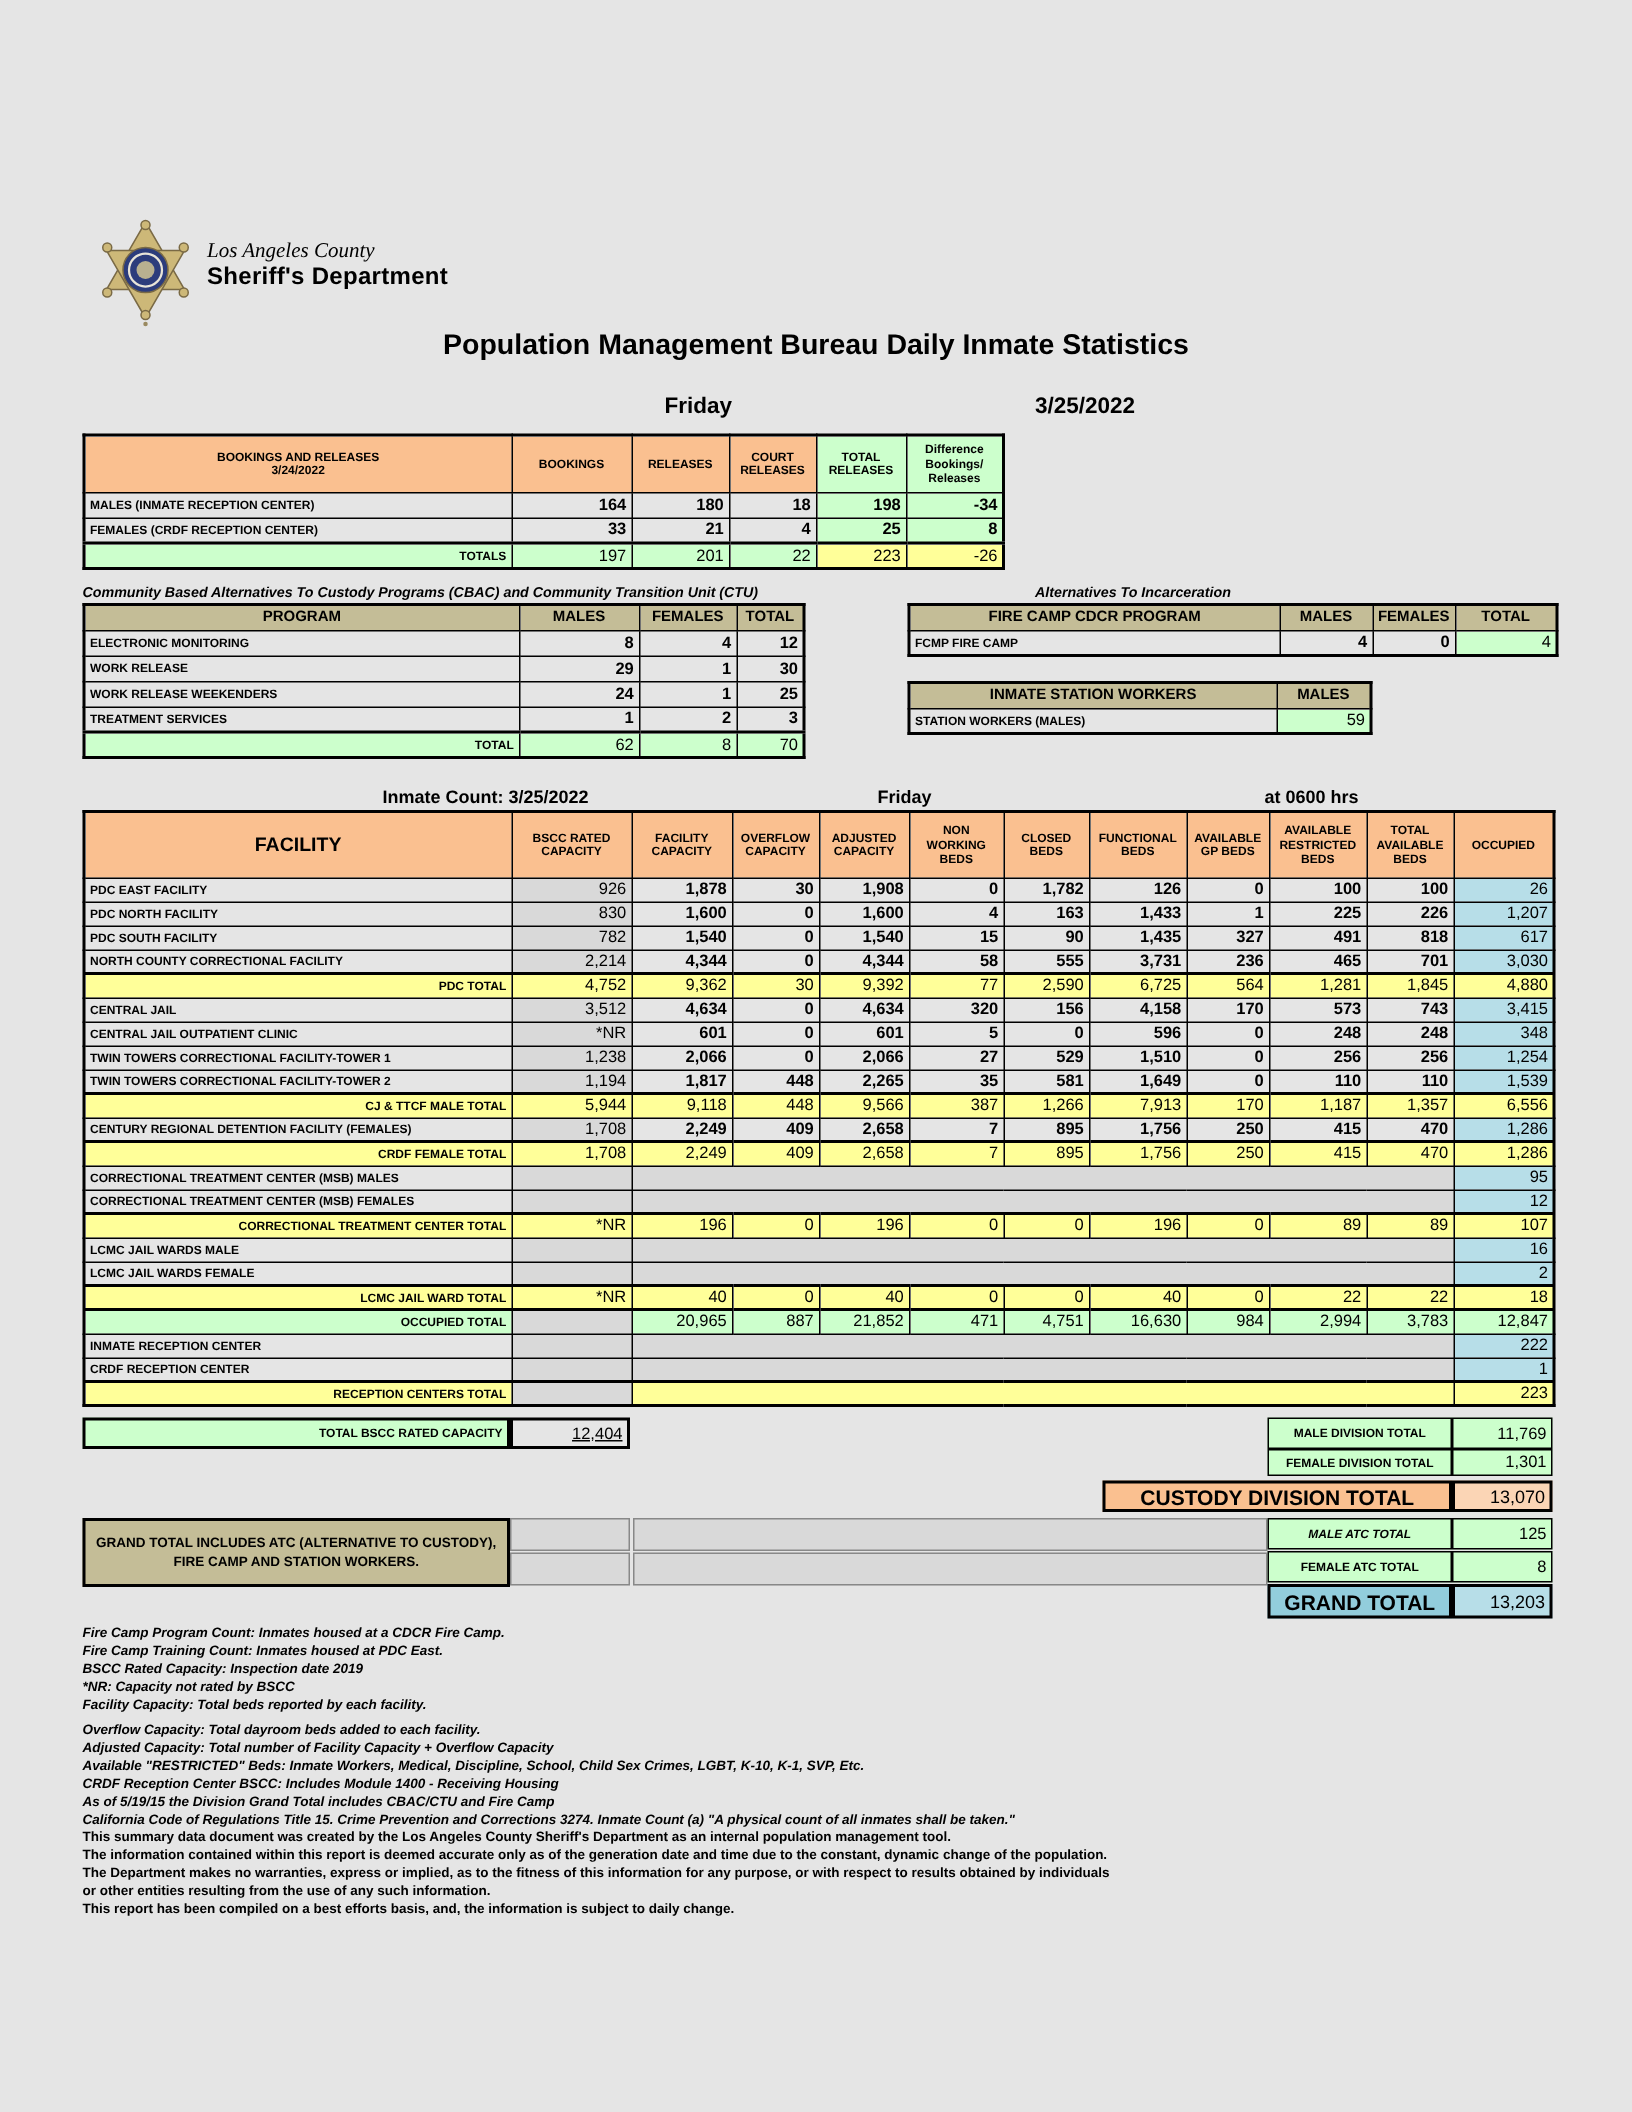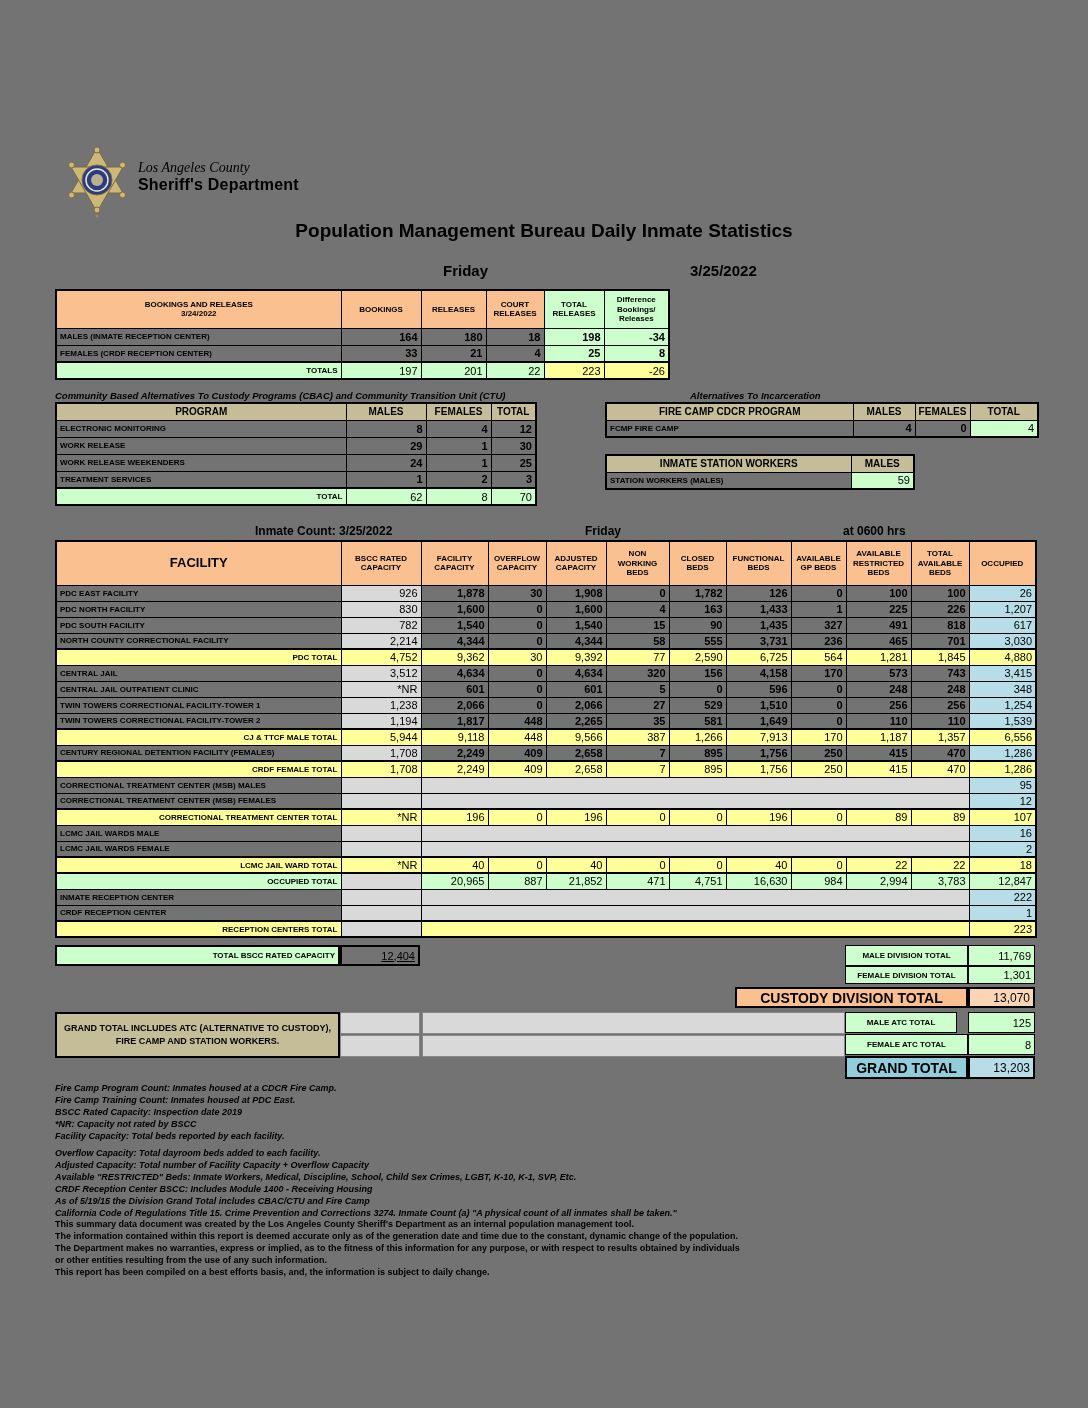--- a/index.html
+++ b/index.html
@@ -1,21 +1,21 @@
 <!DOCTYPE html>
 <html><head>
 <meta charset="utf-8">
 <style>
   :root{
     --orange:#FAC090; --orangeL:#FBD5B5; --tan:#C4BD97; --green:#CCFFCC;
     --yellow:#FFFF99; --gray:#D9D9D9; --blue:#B7DEE8; --blueD:#92CDDC;
   }
   *{box-sizing:border-box; margin:0; padding:0;}
   body{background:#888; font-family:"Liberation Sans", sans-serif; color:#000;}
-  .page{width:1088px; height:1408px; background:#737373; margin:0 auto; position:relative; overflow:hidden;}
+  .page{width:1088px; height:1408px; background:#e5e5e5; margin:0 auto; position:relative; overflow:hidden;}
 
   
   .logo-row{position:absolute; left:64px; top:146px; display:flex; align-items:flex-start;}
   .agency{margin-left:8px; margin-top:14px;}
   .agency-l1{font-family:"Liberation Serif", serif; font-style:italic; font-size:14px;}
   .agency-l2{font-weight:bold; font-size:16px; letter-spacing:.2px;text-align:right;}
   .doc-title{position:absolute; left:0; top:220px; width:100%; text-align:center; font-size:19px; font-weight:bold;}
   .day-date-row{position:absolute; left:0; top:262px; width:100%; font-size:15px; font-weight:bold;}
   .day-date-row .dd-day{position:absolute; left:443px;}
   .day-date-row .dd-date{position:absolute; left:690px;}
@@ -553,21 +553,21 @@
     <div class="cellbox center bg-or biglbl" style="left:680px; width:233px; border-width:2px;">CUSTODY DIVISION TOTAL</div>
     <div class="valbox" style="left:913px; width:67px; background:var(--orangeL); border-width:2px; font-size:12px;">13,070</div>
   </div>
 
   <div class="grand-block">
     <div class="gt-note">GRAND TOTAL INCLUDES ATC (ALTERNATIVE TO CUSTODY), FIRE CAMP AND STATION WORKERS.</div>
     <div class="gt-gray" style="left:285px; top:0; width:80px;"></div>
     <div class="gt-gray" style="left:285px; top:23px; width:80px;"></div>
     <div class="gt-gray" style="left:367px; top:0; width:423px;"></div>
     <div class="gt-gray" style="left:367px; top:23px; width:423px;"></div>
-    <div class="cellbox center bg-grn" style="left:790px; top:0; width:112px;">MALE ATC TOTAL</div>
+    <div class="cellbox center bg-grn" style="left:790px; top:0; width:123px;font-style:italic;">MALE ATC TOTAL</div>
     <div class="valbox bg-grn" style="left:913px; top:0; width:67px;">125</div>
     <div class="cellbox center bg-grn" style="left:790px; top:22px; width:123px;">FEMALE ATC TOTAL</div>
     <div class="valbox bg-grn" style="left:913px; top:22px; width:67px;">8</div>
     <div class="cellbox center biglbl" style="left:790px; top:44px; width:123px; height:23px; background:var(--blueD); border-width:2px;">GRAND TOTAL</div>
     <div class="valbox bg-blu" style="left:913px; top:44px; width:67px; height:23px; border-width:2px; font-size:12px;">13,203</div>
   </div>
 
   <div class="footnotes">
       <div>Fire Camp Program Count: Inmates housed at a CDCR Fire Camp.</div>
       <div>Fire Camp Training Count: Inmates housed at PDC East.</div>

